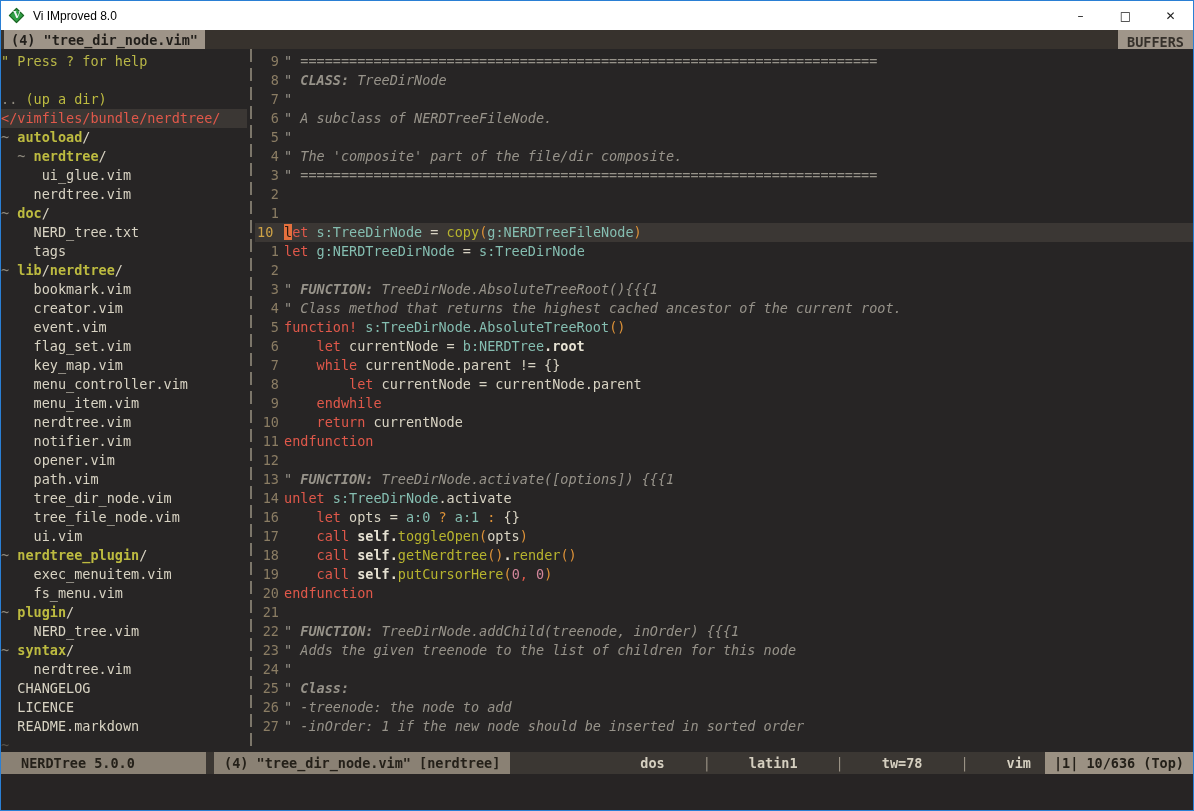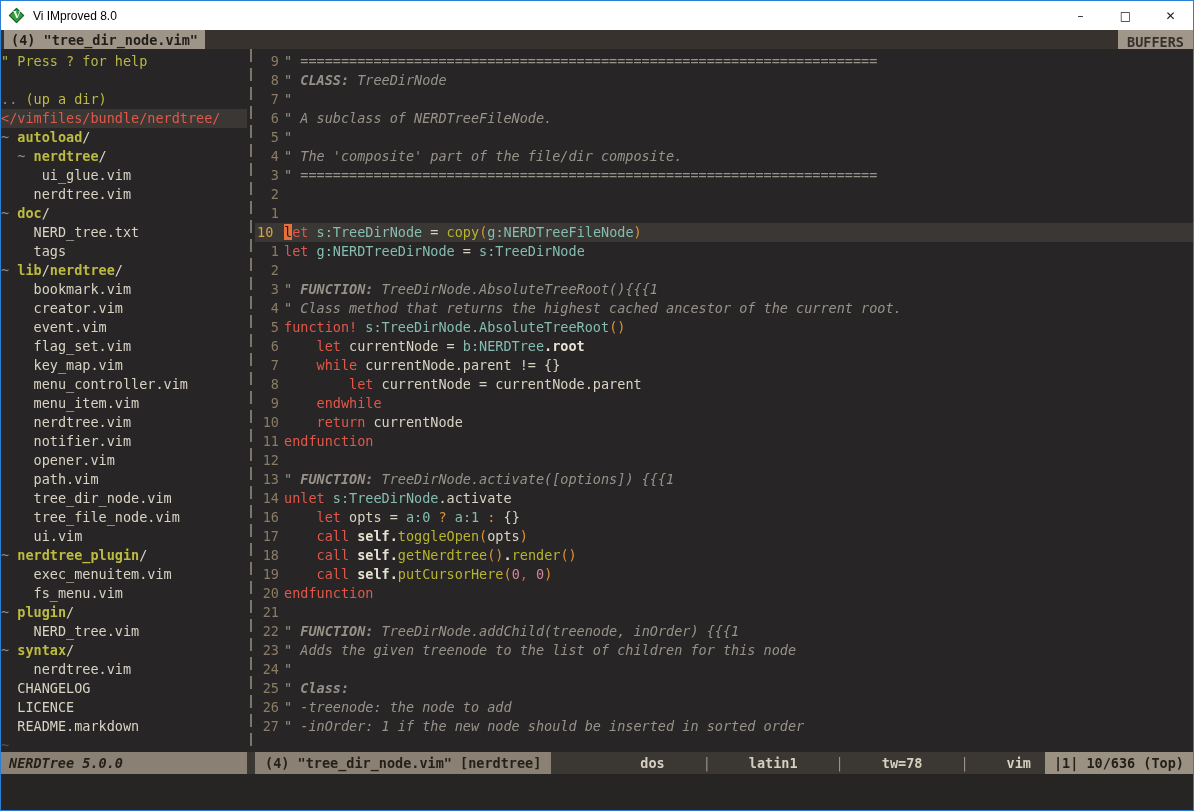--- a/index.html
+++ b/index.html
@@ -68,22 +68,22 @@
   .s-help{color:var(--help)} .s-dim{color:var(--dim)}
   .s-updir{color:var(--dir);font-weight:normal}
   .s-dir{color:var(--dir);font-weight:bold}
   .s-slash{color:var(--fg)} .s-file{color:var(--fg)}
   .s-rootpath{color:var(--red)} .s-eob{color:var(--eob)}
   
   .statusline {
     height:22px; flex:0 0 auto; background:var(--sl-dark-bg);
     display:flex; align-items:stretch; font-size:13.5px; font-weight:bold;
   }
-  .sl-left { width:246px; flex:0 0 auto; background:var(--sl-tan-bg); color:var(--sl-tan-fg);
-             display:flex; align-items:center; padding-left:8px; white-space:pre;font-style:italic; }
+  .sl-left { width:205px; flex:0 0 auto; background:var(--sl-tan-bg); color:var(--sl-tan-fg);
+             display:flex; align-items:center; padding-left:20px; white-space:pre; }
   .sl-gap { width:8px; flex:0 0 auto; }
   .sl-file { background:var(--sl-tan-bg); color:var(--sl-tan-fg);
              display:flex; align-items:center; padding:0 10px; white-space:pre; }
   .sl-mid { flex:1; display:flex; align-items:center; justify-content:flex-end;
             color:var(--sl-dark-fg); padding-right:14px; white-space:pre;gap:31px; }
   .sl-sep { color:#9a9285; padding:0 7px; font-weight:normal; }
   .sl-right { background:var(--sl-right-bg); color:var(--sl-tan-fg);
               display:flex; align-items:center; padding:0 9px; white-space:pre; }
   
   .cmdline { height:36px; flex:0 0 auto; background:var(--cmd-bg); }

